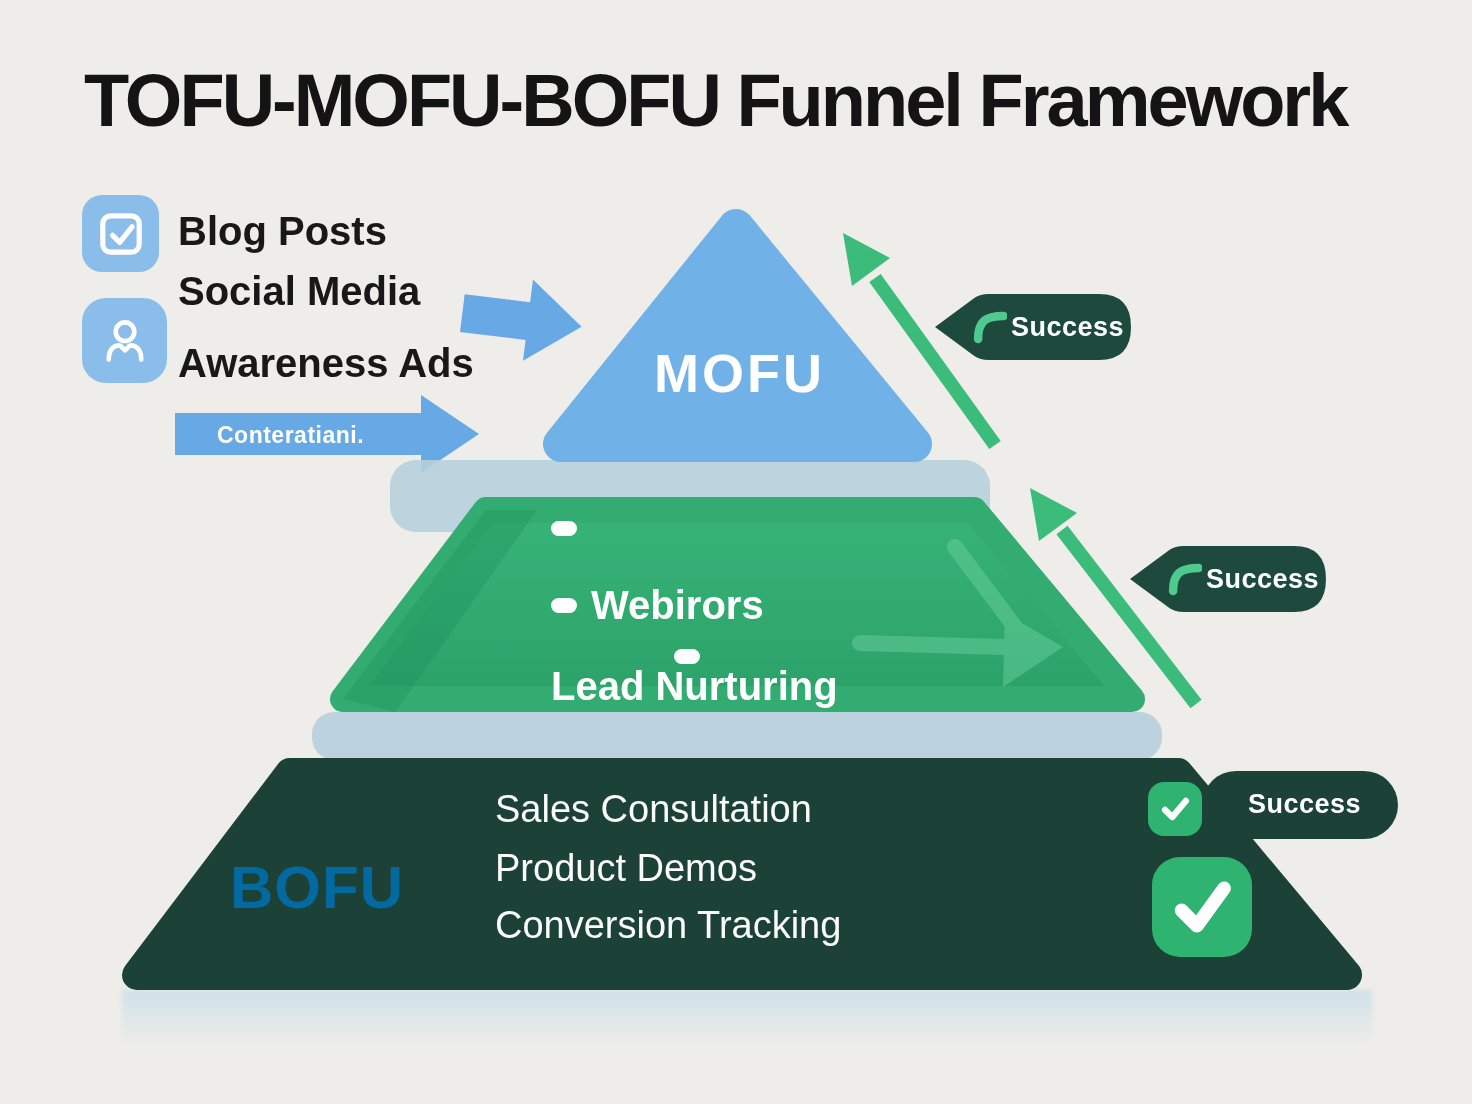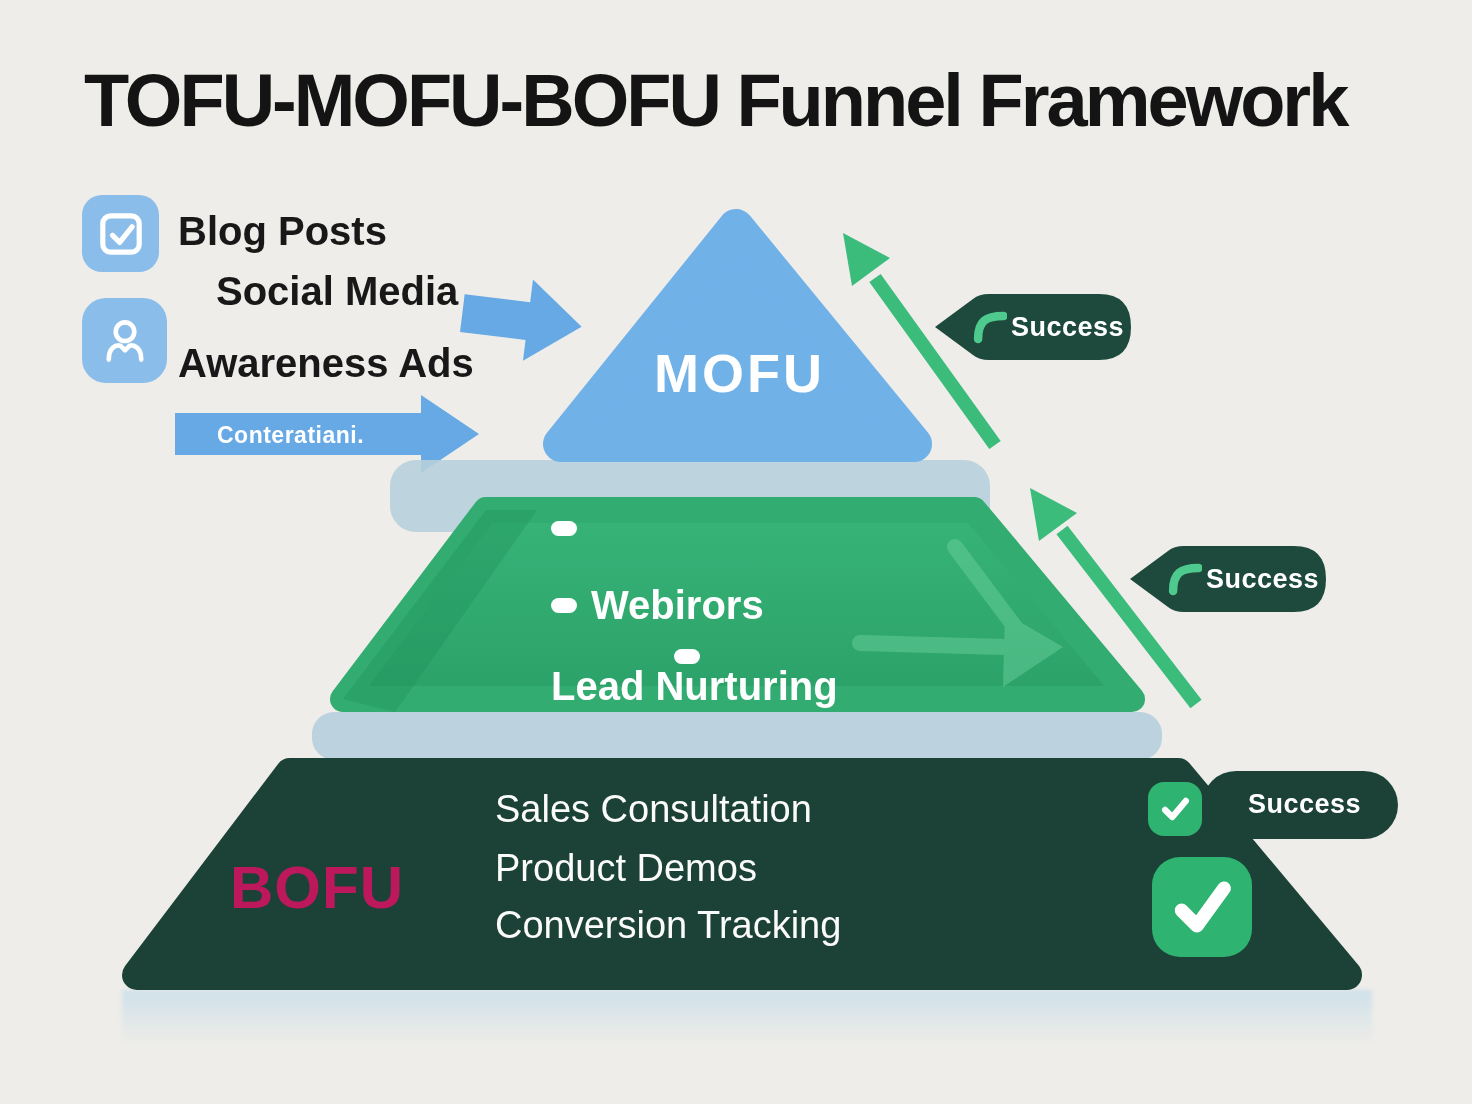--- a/index.html
+++ b/index.html
@@ -20,21 +20,21 @@
   .small-arrow .arrow-shaft{position:absolute;left:0;top:25px;width:68px;height:38px;}
   .small-arrow .arrow-head{position:absolute;left:66px;top:2px;border-top:41px solid transparent;border-bottom:41px solid transparent;border-left:54px solid #66a9e5;}
   .content-arrow{left:175px;top:393px;width:306px;height:80px;}
   .content-arrow .arrow-shaft{position:absolute;left:0;top:20px;width:248px;height:42px;}
   .content-arrow .arrow-head{position:absolute;left:246px;top:2px;border-top:39px solid transparent;border-bottom:39px solid transparent;border-left:58px solid #66a9e5;}
   .content-arrow .lbl{position:absolute;left:42px;top:29px;font-size:23px;font-weight:bold;color:#fff;letter-spacing:0.5px;text-align:center;}
   
   .mofu-label{left:652px;top:342px;width:175px;text-align:center;font-size:54px;font-weight:bold;color:#fff;letter-spacing:3px;}
   .bullet-row{display:flex;align-items:center;color:#fff;font-weight:bold;font-size:40px;white-space:nowrap;}
   .bullet-dash{width:26px;height:15px;border-radius:8px;background:#fff;margin-right:14px;}
-  .bofu-label{left:230px;top:853px;font-size:60px;font-weight:bold;color:#be185d;letter-spacing:1px;}
+  .bofu-label{left:230px;top:853px;font-size:60px;font-weight:bold;color:#0369a1;letter-spacing:1px;}
   .bofu-line{left:495px;font-size:38px;font-weight:normal;color:#fbfbf9;white-space:nowrap;}
   
   .band{background:#b7cfdc;}
   .band-a{left:390px;top:460px;width:600px;height:72px;border-radius:26px;opacity:.9;}
   .band-b{left:312px;top:712px;width:850px;height:48px;border-radius:22px;opacity:.92;}
   .band-c{left:122px;top:990px;width:1250px;height:54px;background:linear-gradient(180deg,rgba(205,224,233,.95),rgba(205,224,233,0));filter:blur(2px);}
   
   .badge{width:200px;height:66px;}
   .badge .lbl{position:absolute;left:78px;top:50%;transform:translateY(-50%);font-size:27px;font-weight:bold;color:#fff;letter-spacing:0.5px;}
   .badge svg.shape{position:absolute;left:0;top:0;}
@@ -60,21 +60,21 @@
     </svg>
   </div>
   <div class="abs sq-icon icon-person-sq">
     <svg width="58" height="58" viewBox="0 0 100 100">
       <circle cx="50" cy="34" r="16" fill="none" stroke="#ffffff" stroke-width="8"></circle>
       <path d="M22 82 C22 62 34 56 42 58 L50 66 L58 58 C66 56 78 62 78 82" fill="none" stroke="#ffffff" stroke-width="8" stroke-linecap="round" stroke-linejoin="round"></path>
     </svg>
   </div>
 
   <div class="abs tofu-line" style="top:209px;">Blog Posts</div>
-  <div class="abs tofu-line" style="top:269px;margin-left:38px;">Social Media</div>
+  <div class="abs tofu-line" style="top:269px;">Social Media</div>
   <div class="abs tofu-line" style="top:329px;margin-top:12px;">Awareness Ads</div>
 
   <div class="abs arrow-blue small-arrow">
     <div class="arrow-shaft"></div>
     <div class="arrow-head"></div>
   </div>
 
   <div class="abs content-arrow">
     <div class="arrow-shaft"></div>
     <div class="arrow-head"></div>

